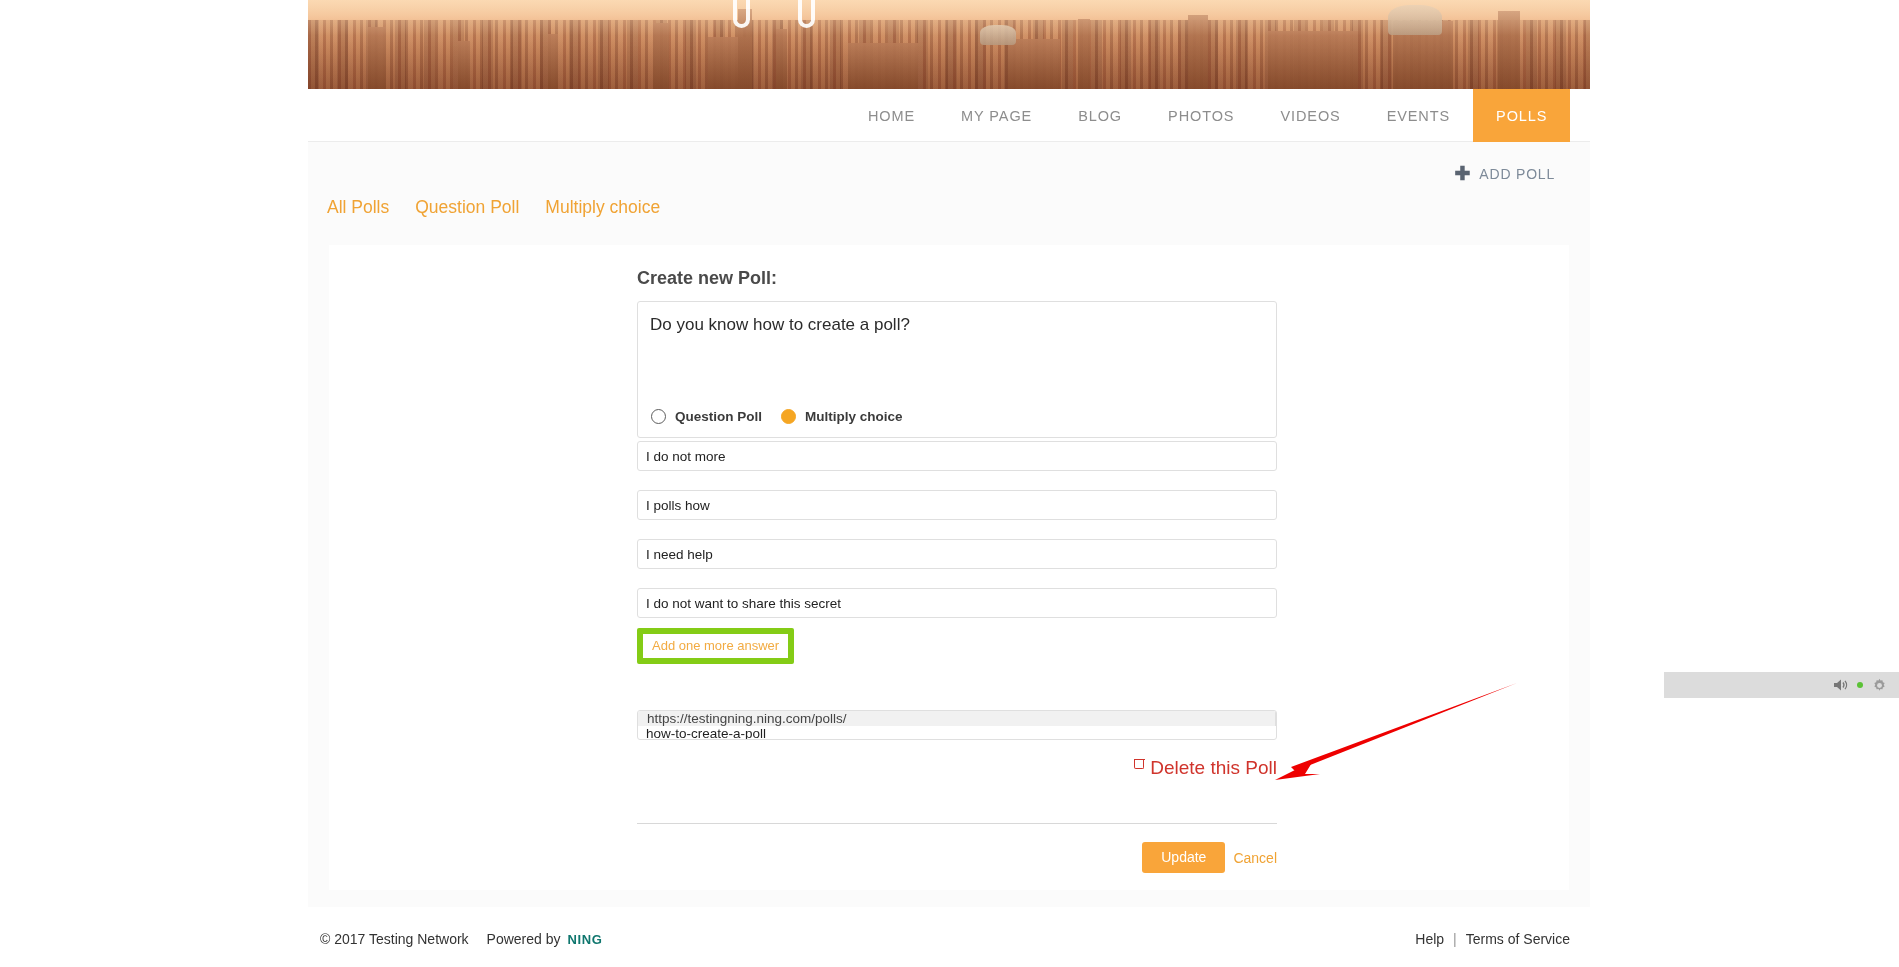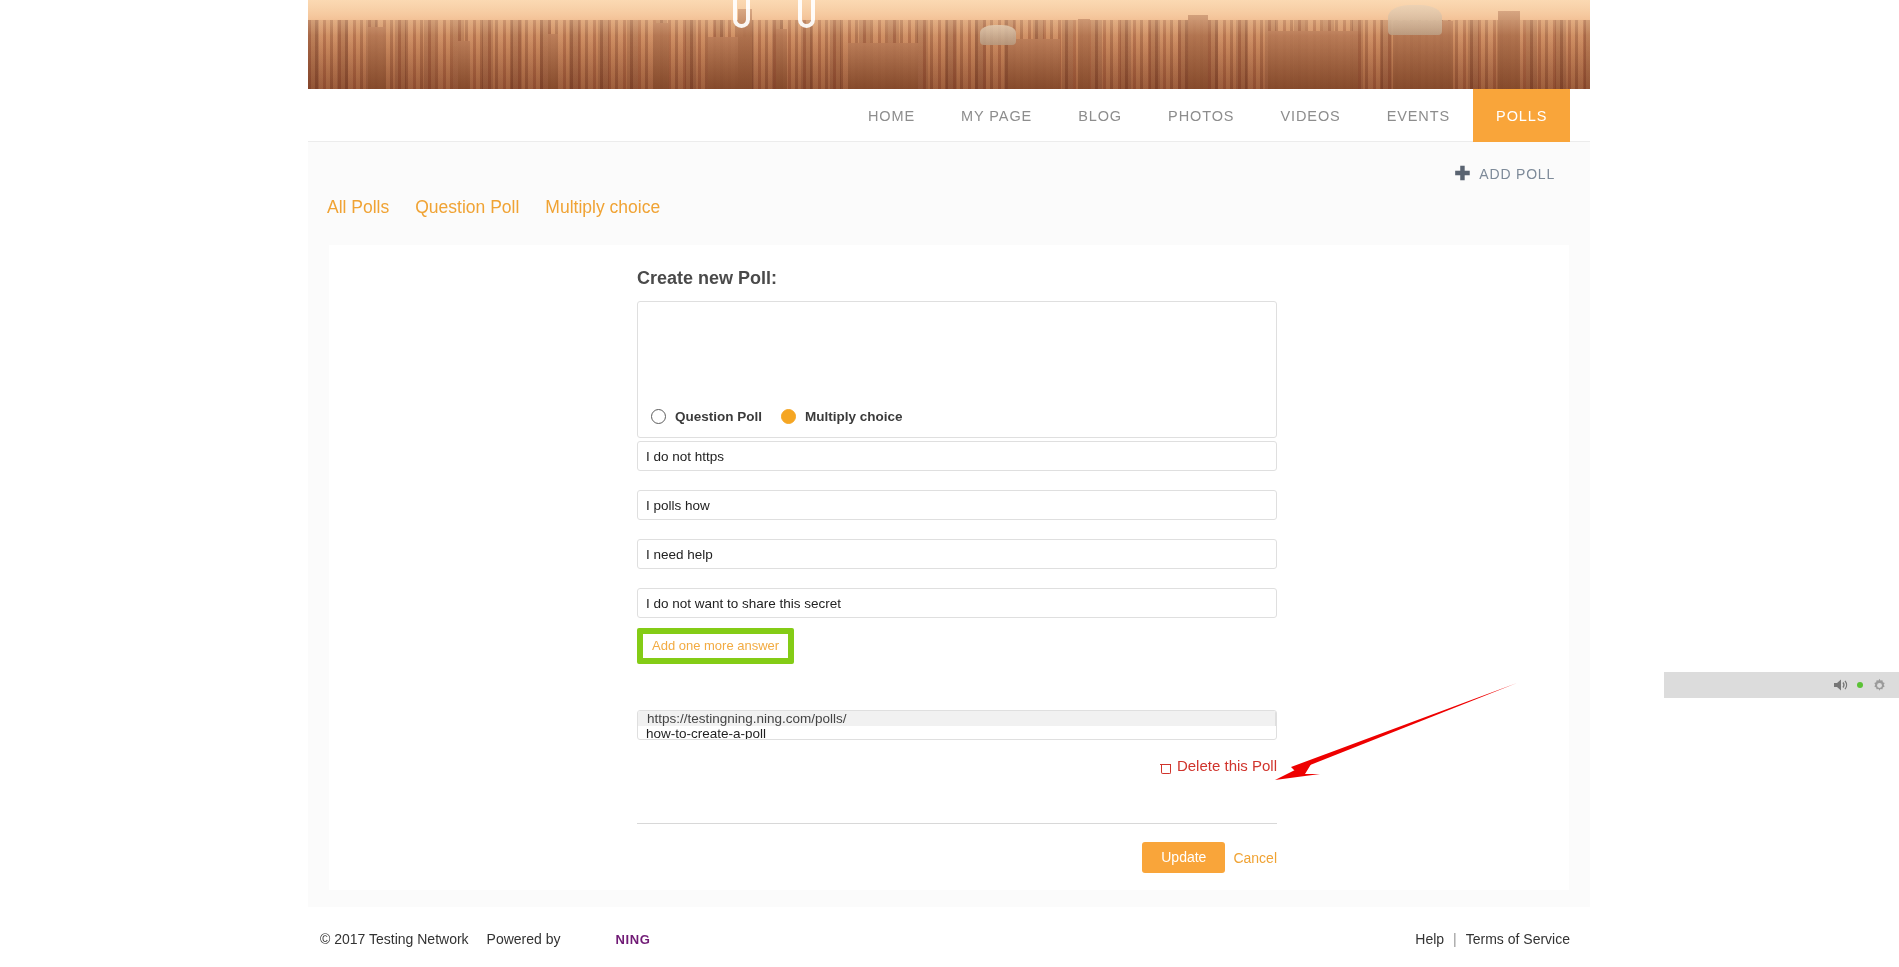--- a/index.html
+++ b/index.html
@@ -311,24 +311,24 @@
   .delete-row {
     position: absolute;
     left: 308px;
     top: 512px;
     width: 640px;
     display: flex;
     justify-content: flex-end;
   }
   .delete-link {
     display: flex;
-    align-items: flex-end;
+    align-items: flex-start;
     gap: 6px;
     color: #d0342c;
-    font-size: 15px;
+    font-size: 19px;
     cursor: pointer;
     user-select: none;
   }
   .trash {
     width: 10px;
     height: 12px;
     position: relative;
     flex: none;
   }
   .trash::before {
@@ -401,22 +401,21 @@
     display: flex;
     align-items: center;
     gap: 18px;
     font-size: 14px;
     color: #333;
   }
   .ning-logo {
     font-size: 13px;
     font-weight: bold;
     letter-spacing: .6px;
-    color: #701a75;
-    margin-left: 48px;
+    color: #0f766e;
   }
   .footer-right {
     position: absolute;
     right: 20px;
     top: 24px;
     display: flex;
     align-items: center;
     gap: 9px;
     font-size: 14px;
     color: #333;
@@ -510,35 +509,36 @@
       <div class="tab">Question Poll</div>
       <div class="tab">Multiply choice</div>
     </div>
 
     <div class="card">
 
       <div class="form">
         <div class="form-title">Create new Poll:</div>
 
         <div class="question-box">
+          <div class="question-text">Do you know how to create a poll?</div>
           <div class="poll-types">
             <div class="radio-opt">
               <span class="radio"></span>
               <span class="radio-label">Question Poll</span>
             </div>
             <div class="radio-opt">
               <span class="radio checked"></span>
               <span class="radio-label">Multiply choice</span>
             </div>
           </div>
         </div>
       </div>
 
       <div class="answers">
-        <div class="answer-input">I do not https</div>
+        <div class="answer-input">I do not more</div>
         <div class="answer-input">I polls how</div>
         <div class="answer-input">I need help</div>
         <div class="answer-input" style="margin-bottom:10px;">I do not want to share this secret</div>
         <div class="add-answer">Add one more answer</div>
       </div>
 
       <div class="url-row">
         <div class="url-prefix">https://testingning.ning.com/polls/</div>
         <div class="url-slug">how-to-create-a-poll</div>
       </div>

